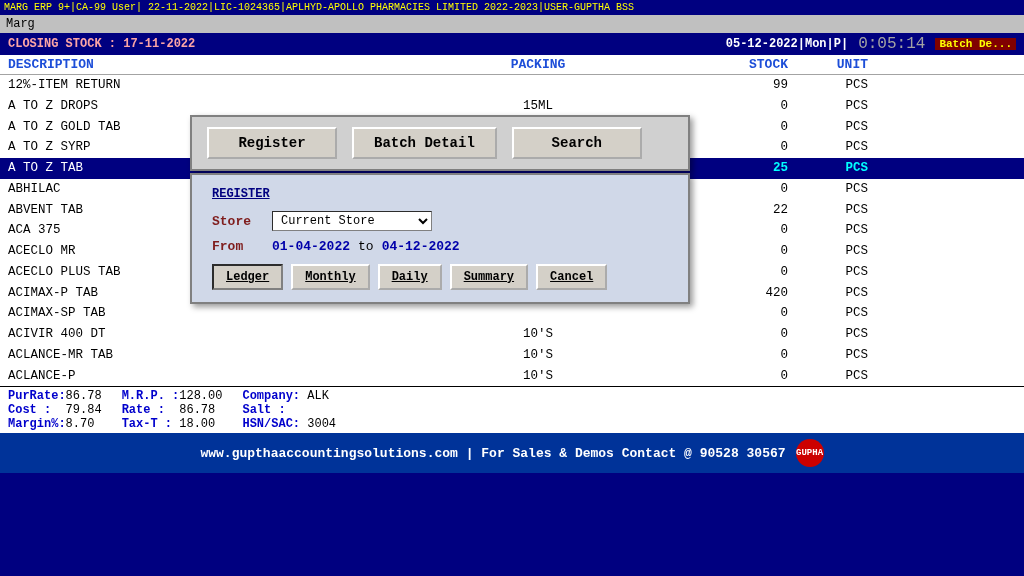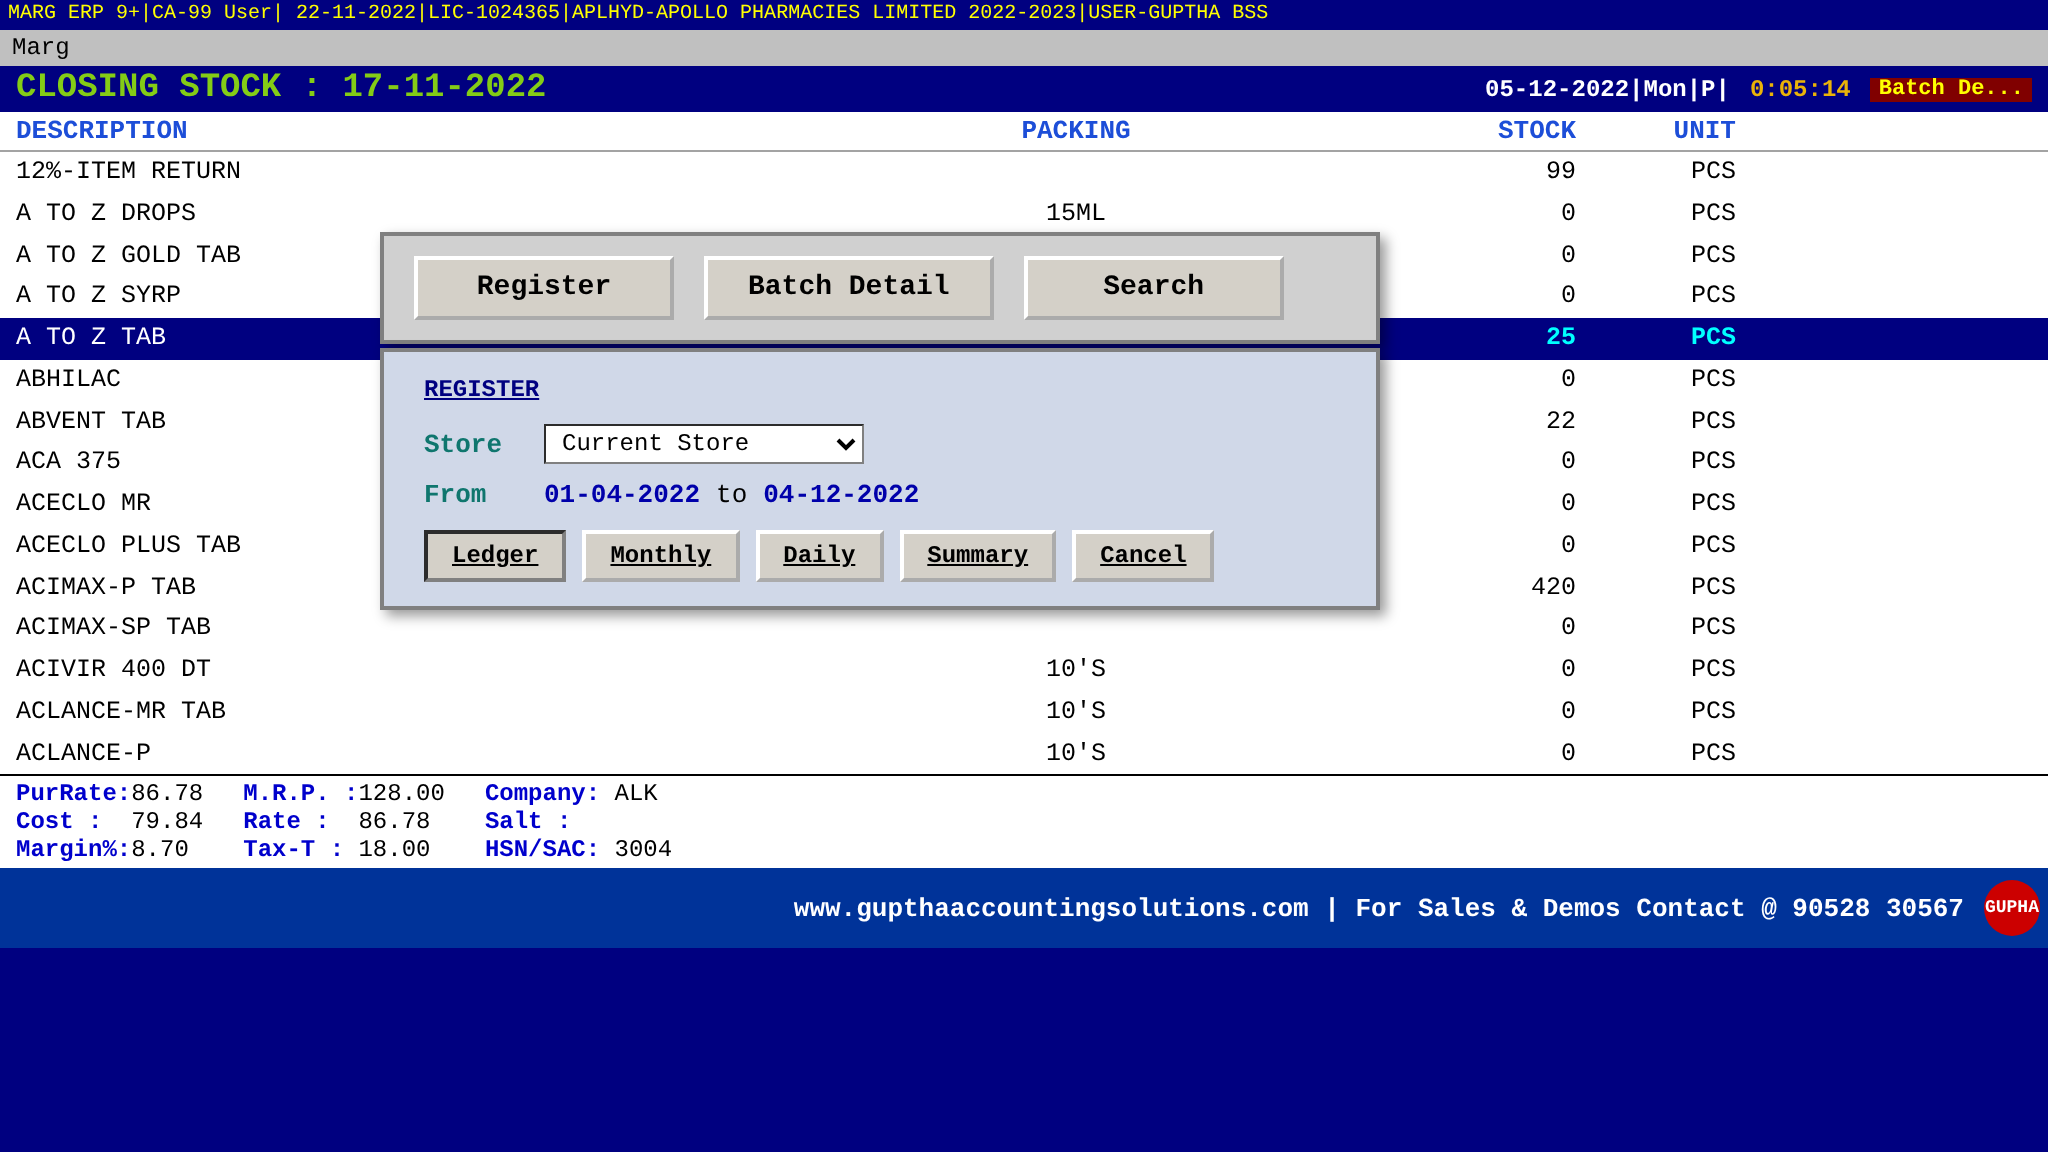--- a/index.html
+++ b/index.html
@@ -35,22 +35,22 @@
       color: #ffffff;
       display: flex;
       justify-content: space-between;
       align-items: center;
       padding: 2px 8px;
       font-size: 12px;
       font-weight: bold;
     }
 
     #closing-stock-title {
-      color: #84cc16;
-      font-size: 17px;
+      color: #fca5a5;
+      font-size: 12px;
       font-weight: bold;
     }
 
     #date-time-bar {
       display: flex;
       gap: 10px;
       align-items: center;
       color: #ffffff;
       font-size: 12px;
     }
@@ -156,21 +156,21 @@
 
     .register-row {
       display: flex;
       align-items: center;
       margin-bottom: 8px;
       font-size: 13px;
     }
 
     .register-label {
       width: 60px;
-      color: #0f766e;
+      color: #7f1d1d;
       font-weight: bold;
     }
 
     .register-value {
       color: #0000aa;
       font-weight: bold;
       font-size: 13px;
     }
 
     #store-select {
@@ -225,21 +225,21 @@
     
     #footer {
       background: #003399;
       color: #ffffff;
       text-align: center;
       padding: 6px 4px;
       font-size: 13px;
       font-weight: bold;
       display: flex;
       align-items: center;
-      justify-content: flex-end;
+      justify-content: center;
       gap: 10px;
     }
 
     #footer-logo {
       width: 28px;
       height: 28px;
       background: #cc0000;
       border-radius: 50%;
       display: flex;
       align-items: center;
@@ -257,21 +257,21 @@
 </div>
 
 <div id="menu-bar">
   <span>Marg</span>
 </div>
 
 <div id="header-section">
   <div id="closing-stock-title">CLOSING STOCK : 17-11-2022</div>
   <div id="date-time-bar">
     <span>05-12-2022|Mon|P|</span>
-    <span style="background:#000080; color:#eab308; font-weight:bold; font-size:12px;">0:05:14</span>
+    <span style="background:#000080; color:#a3a3a3; font-weight:normal; font-size:16px;">0:05:14</span>
     <span style="background:#800000; color:#ffff00; font-size:11px; padding:0 4px;">Batch De...</span>
   </div>
 </div>
 
 <div id="col-headers">
   <span id="col-desc">DESCRIPTION</span>
   <span id="col-packing">PACKING</span>
   <span id="col-stock">STOCK</span>
   <span id="col-unit">UNIT</span>
   <span id="col-right"></span>

